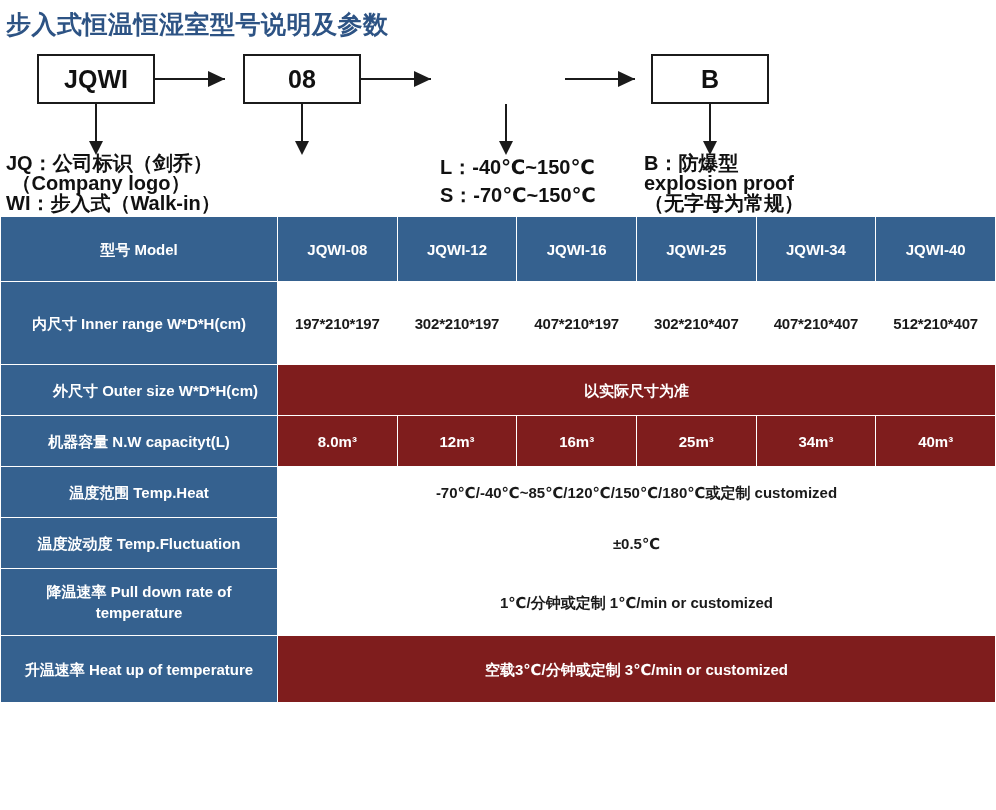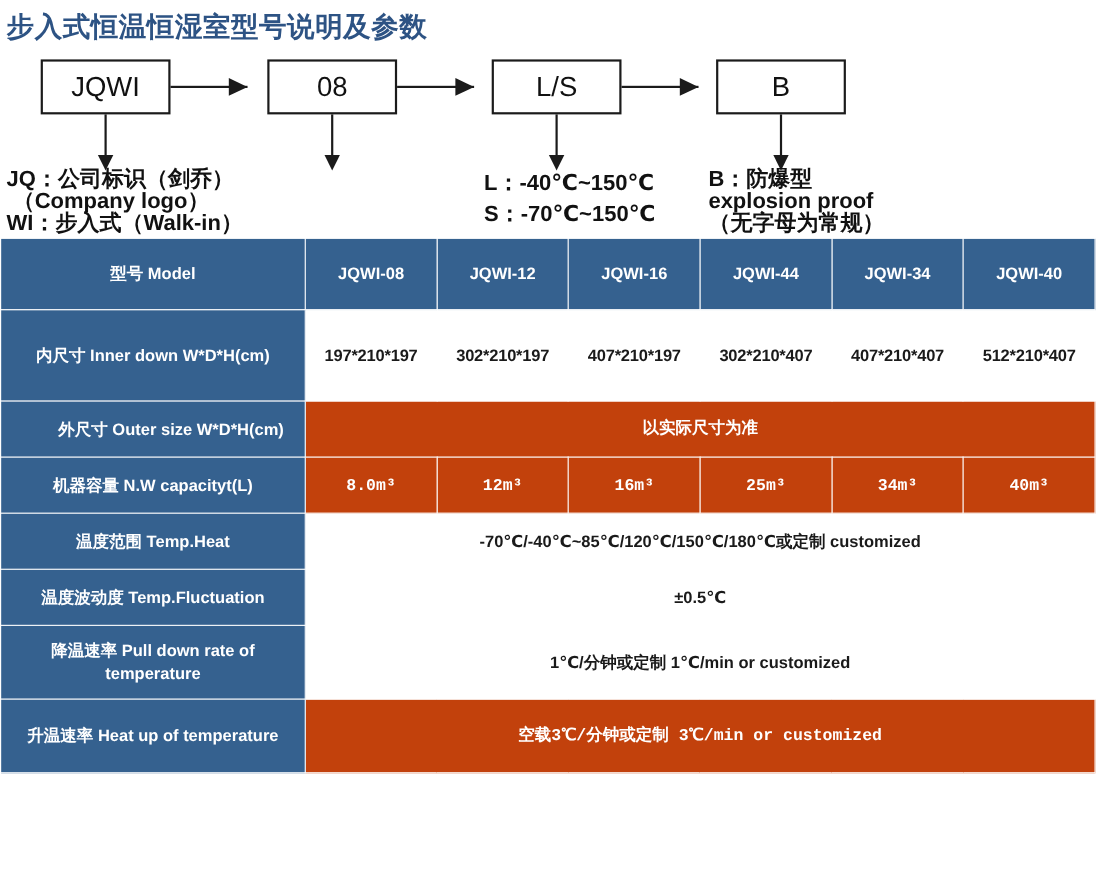--- a/index.html
+++ b/index.html
@@ -17,21 +17,21 @@
     letter-spacing:.5px;white-space:nowrap;
   }
 
   
   .diagram{position:absolute;left:0;top:48px;width:996px;height:168px;}
   .fbox{
     position:absolute;box-sizing:border-box;
     border:2px solid #1b1b1b;background:#fff;
     height:50px;
     display:flex;align-items:center;justify-content:center;
-    font-size:25px;color:#111;font-weight:normal;
+    font-size:25px;color:#111;font-weight:bold;
   }
   .fbox.b1{left:37px;top:6px;width:118px;}
   .fbox.b2{left:243px;top:6px;width:118px;}
   .fbox.b3{left:447px;top:6px;width:118px;}
   .fbox.b4{left:651px;top:6px;width:118px;}
 
   .hline{position:absolute;height:2px;background:#1b1b1b;top:30px;}
   .hline.a1{left:155px;width:70px;}
   .hline.a2{left:361px;width:70px;}
   .hline.a3{left:565px;width:70px;}
@@ -77,37 +77,36 @@
   .tbl td{
     border:1px solid #ffffff;
     font-size:15px;font-weight:bold;
     text-align:center;vertical-align:middle;
     padding:2px 3px;
     line-height:21px;
   }
   .lbl{
     background:#35618f;color:#ffffff;width:270px;
   }
-  .cell-b{background:#c2410c;color:#ffffff;font-family:Liberation Mono, monospace;}
+  .cell-b{background:#7f1d1d;color:#ffffff;}
   .cell-w{background:#ffffff;color:#1a1a1a;margin-top:47px;}
   .hdr{background:#35618f;color:#ffffff;font-size:16px;}
   .sz{font-size:14px;letter-spacing:-0.2px;}
 </style>
 </head>
 <body>
 
 <div class="page">
 
   <div class="title">步入式恒温恒湿室型号说明及参数</div>
 
   <div class="diagram">
 
     <div class="fbox b1">JQWI</div>
     <div class="fbox b2">08</div>
-    <div class="fbox b3">L/S</div>
     <div class="fbox b4">B</div>
 
     <div class="hline a1"></div>
     <div class="arrowhead a1"></div>
     <div class="hline a2"></div>
     <div class="arrowhead a2"></div>
     <div class="hline a3"></div>
     <div class="arrowhead a3"></div>
 
     <div class="vline v1"></div>
@@ -129,26 +128,26 @@
 （无字母为常规）</div>
   </div>
 
   <table class="tbl">
     <tbody id="tbody">
         <tr>
           <td class="lbl hdr" style="height: 60px;">型号 Model</td>
           <td class="hdr">JQWI-08</td>
           <td class="hdr">JQWI-12</td>
           <td class="hdr">JQWI-16</td>
-          <td class="hdr">JQWI-44</td>
+          <td class="hdr">JQWI-25</td>
           <td class="hdr">JQWI-34</td>
           <td class="hdr">JQWI-40</td>
         </tr>
         <tr>
-          <td class="lbl" style="height: 78px;">内尺寸 Inner down W*D*H(cm)</td>
+          <td class="lbl" style="height: 78px;">内尺寸 Inner range W*D*H(cm)</td>
           <td class="cell-w sz">197*210*197</td>
           <td class="cell-w sz">302*210*197</td>
           <td class="cell-w sz">407*210*197</td>
           <td class="cell-w sz">302*210*407</td>
           <td class="cell-w sz">407*210*407</td>
           <td class="cell-w sz">512*210*407</td>
         </tr>
         <tr>
           <td class="lbl" style="height: 46px; padding-left: 36px;">外尺寸 Outer size W*D*H(cm)</td>
           <td class="cell-b" colspan="6">以实际尺寸为准</td>

